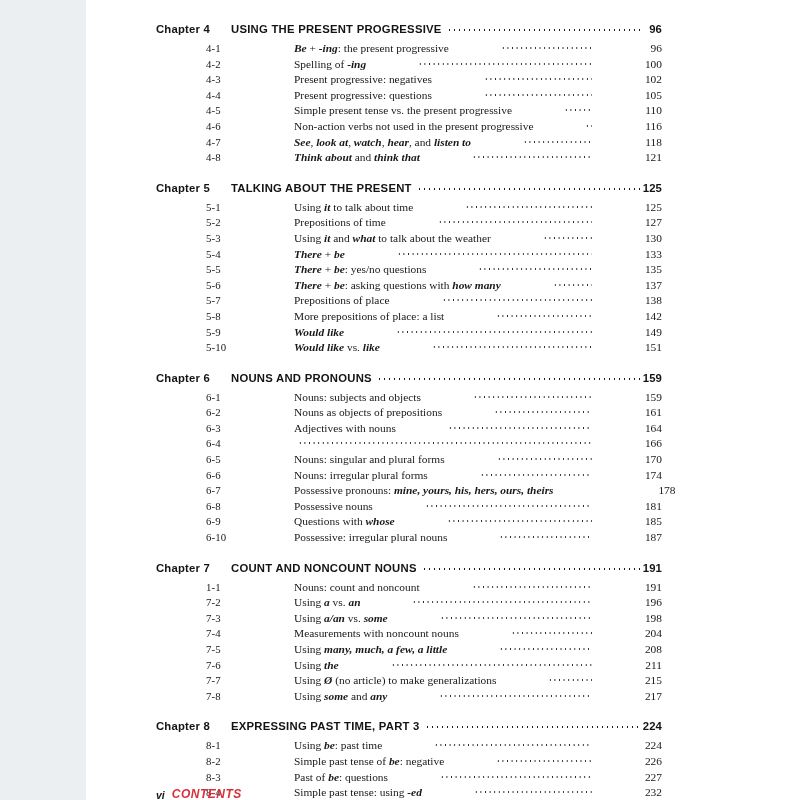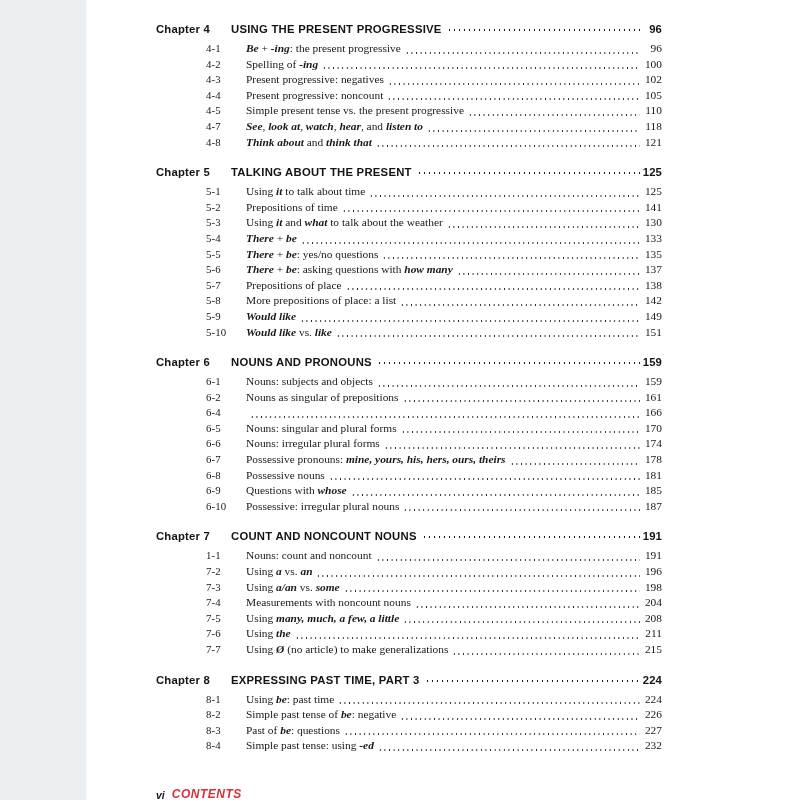--- a/index.html
+++ b/index.html
@@ -79,26 +79,27 @@
     flex: 0 0 auto;
     text-align: right;
     min-width: 20px;
     font-weight: bold;
   }
 
   
   .sections { margin-left: 0; }
   .sec-row {
     display: flex;
-    align-items: flex-end;
+    align-items: flex-start;
     font-family: "Liberation Serif", serif;
     font-size: 11.4px;
     color: #181818;
     line-height: 15.6px;
     height: 15.6px;
+    gap: 48px;
   }
   .sec-num {
     flex: 0 0 40px;
     width: 40px;
     margin-left: 50px;
     font-size: 10.8px;
     color: #181818;
     letter-spacing: 0.1px;
   }
   .sec-title {
@@ -181,29 +182,35 @@
             <span class="sec-page">100</span>
           </div>
           <div class="sec-row">
             <span class="sec-num">4-3</span>
             <span class="sec-title">Present progressive: negatives</span>
             <span class="sec-leader"></span>
             <span class="sec-page">102</span>
           </div>
           <div class="sec-row">
             <span class="sec-num">4-4</span>
-            <span class="sec-title">Present progressive: noncount</span>
+            <span class="sec-title">Present progressive: questions</span>
             <span class="sec-leader"></span>
             <span class="sec-page">105</span>
           </div>
           <div class="sec-row">
             <span class="sec-num">4-5</span>
             <span class="sec-title">Simple present tense vs. the present progressive</span>
             <span class="sec-leader"></span>
             <span class="sec-page">110</span>
+          </div>
+          <div class="sec-row">
+            <span class="sec-num">4-6</span>
+            <span class="sec-title">Non-action verbs not used in the present progressive</span>
+            <span class="sec-leader"></span>
+            <span class="sec-page">116</span>
           </div>
           <div class="sec-row">
             <span class="sec-num">4-7</span>
             <span class="sec-title"><b>See</b>, <b>look at</b>, <b>watch</b>, <b>hear</b>, and <b>listen to</b></span>
             <span class="sec-leader"></span>
             <span class="sec-page">118</span>
           </div>
           <div class="sec-row">
             <span class="sec-num">4-8</span>
             <span class="sec-title"><b>Think about</b> and <b>think that</b></span>
@@ -223,21 +230,21 @@
           <div class="sec-row">
             <span class="sec-num">5-1</span>
             <span class="sec-title">Using <b>it</b> to talk about time</span>
             <span class="sec-leader"></span>
             <span class="sec-page">125</span>
           </div>
           <div class="sec-row">
             <span class="sec-num">5-2</span>
             <span class="sec-title">Prepositions of time</span>
             <span class="sec-leader"></span>
-            <span class="sec-page">141</span>
+            <span class="sec-page">127</span>
           </div>
           <div class="sec-row">
             <span class="sec-num">5-3</span>
             <span class="sec-title">Using <b>it</b> and <b>what</b> to talk about the weather</span>
             <span class="sec-leader"></span>
             <span class="sec-page">130</span>
           </div>
           <div class="sec-row">
             <span class="sec-num">5-4</span>
             <span class="sec-title"><b>There</b> + <b>be</b></span>
@@ -291,23 +298,29 @@
         </div>
         <div class="sections">
           <div class="sec-row">
             <span class="sec-num">6-1</span>
             <span class="sec-title">Nouns: subjects and objects</span>
             <span class="sec-leader"></span>
             <span class="sec-page">159</span>
           </div>
           <div class="sec-row">
             <span class="sec-num">6-2</span>
-            <span class="sec-title">Nouns as singular of prepositions</span>
+            <span class="sec-title">Nouns as objects of prepositions</span>
             <span class="sec-leader"></span>
             <span class="sec-page">161</span>
+          </div>
+          <div class="sec-row">
+            <span class="sec-num">6-3</span>
+            <span class="sec-title">Adjectives with nouns</span>
+            <span class="sec-leader"></span>
+            <span class="sec-page">164</span>
           </div>
           <div class="sec-row">
             <span class="sec-num">6-4</span>
             <span class="sec-leader"></span>
             <span class="sec-page">166</span>
           </div>
           <div class="sec-row">
             <span class="sec-num">6-5</span>
             <span class="sec-title">Nouns: singular and plural forms</span>
             <span class="sec-leader"></span>
@@ -388,20 +401,26 @@
             <span class="sec-title">Using <b>the</b></span>
             <span class="sec-leader"></span>
             <span class="sec-page">211</span>
           </div>
           <div class="sec-row">
             <span class="sec-num">7-7</span>
             <span class="sec-title">Using <b>Ø</b> (no article) to make generalizations</span>
             <span class="sec-leader"></span>
             <span class="sec-page">215</span>
           </div>
+          <div class="sec-row">
+            <span class="sec-num">7-8</span>
+            <span class="sec-title">Using <b>some</b> and <b>any</b></span>
+            <span class="sec-leader"></span>
+            <span class="sec-page">217</span>
+          </div>
         </div>
       </div>
       <div class="chapter-block last">
         <div class="chapter-head">
           <span class="chapter-label">Chapter 8</span>
           <span class="chapter-title">EXPRESSING PAST TIME, PART 3</span>
           <span class="chapter-leader"></span>
           <span class="chapter-page">224</span>
         </div>
         <div class="sections">

